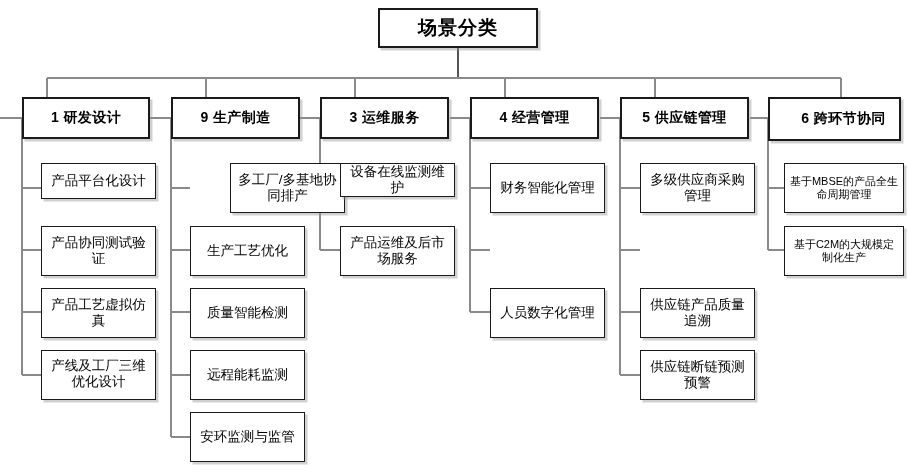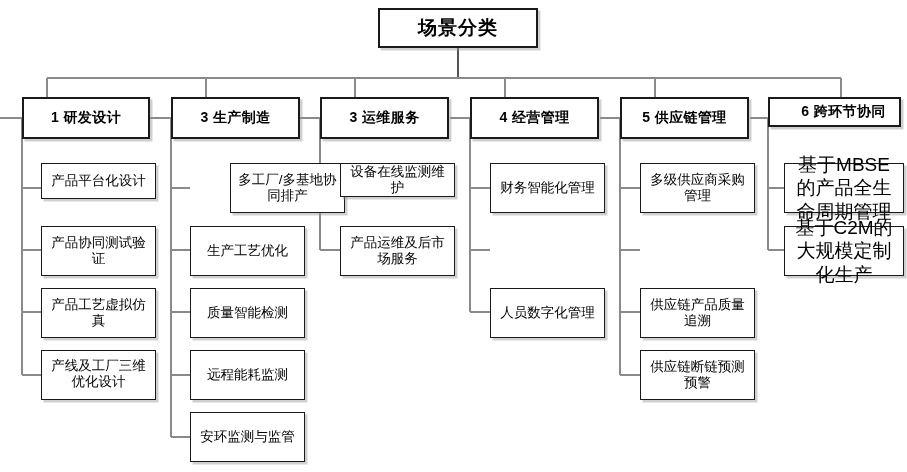--- a/index.html
+++ b/index.html
@@ -34,21 +34,21 @@
     border-width:2px;
   }
   .node-cat{
     font-size:14px;font-weight:bold;letter-spacing:0.4px;
     border-width:2px;
   }
   .node-leaf{
     font-size:13.5px;font-weight:normal;
     padding:2px 4px;
   }
-  .node-leaf.wide{font-size:19px;}
+  .node-leaf.wide{font-size:11px;}
 </style>
 </head>
 <body>
 
 <div id="diagram">
 
   <svg class="wires" xmlns="http://www.w3.org/2000/svg">
     <g stroke="#8a8a8a" stroke-width="1.3" fill="none" shape-rendering="crispEdges">
 
       <line x1="458" y1="48" x2="458" y2="78" stroke="#555555"></line>
@@ -116,21 +116,21 @@
     <span>产品协同测试验证</span>
   </div>
   <div class="node node-leaf" style="left:41px;top:288px;width:115px;height:50px;">
     <span>产品工艺虚拟仿真</span>
   </div>
   <div class="node node-leaf" style="left:41px;top:350px;width:115px;height:50px;font-family:Liberation Mono, monospace;">
     <span>产线及工厂三维优化设计</span>
   </div>
 
   <div class="node node-cat" style="left:171px;top:97px;width:129px;height:42px;">
-    <span>3 生产制造</span>
+    <span>9 生产制造</span>
   </div>
   <div class="node node-leaf" style="left:190px;top:163px;width:115px;height:50px;margin-left:40px;">
     <span>多工厂/多基地协同排产</span>
   </div>
   <div class="node node-leaf" style="left:190px;top:226px;width:115px;height:50px;">
     <span>生产工艺优化</span>
   </div>
   <div class="node node-leaf" style="left:190px;top:288px;width:115px;height:50px;align-items:center;">
     <span>质量智能检测</span>
   </div>
@@ -167,21 +167,21 @@
   <div class="node node-leaf" style="left:640px;top:163px;width:115px;height:50px;">
     <span>多级供应商采购管理</span>
   </div>
   <div class="node node-leaf" style="left:640px;top:288px;width:115px;height:50px;">
     <span>供应链产品质量追溯</span>
   </div>
   <div class="node node-leaf" style="left:640px;top:350px;width:115px;height:50px;">
     <span>供应链断链预测预警</span>
   </div>
 
-  <div class="node node-cat" style="left:768px;top:97px;width:133px;height:30px;padding-left:18px;">
+  <div class="node node-cat" style="left:768px;top:97px;width:133px;height:44px;padding-left:18px;">
     <span>6 跨环节协同</span>
   </div>
   <div class="node node-leaf wide" style="left:784px;top:163px;width:120px;height:50px;">
     <span>基于MBSE的产品全生命周期管理</span>
   </div>
   <div class="node node-leaf wide" style="left:784px;top:226px;width:120px;height:50px;">
     <span>基于C2M的大规模定制化生产</span>
   </div>
 
 </div>

